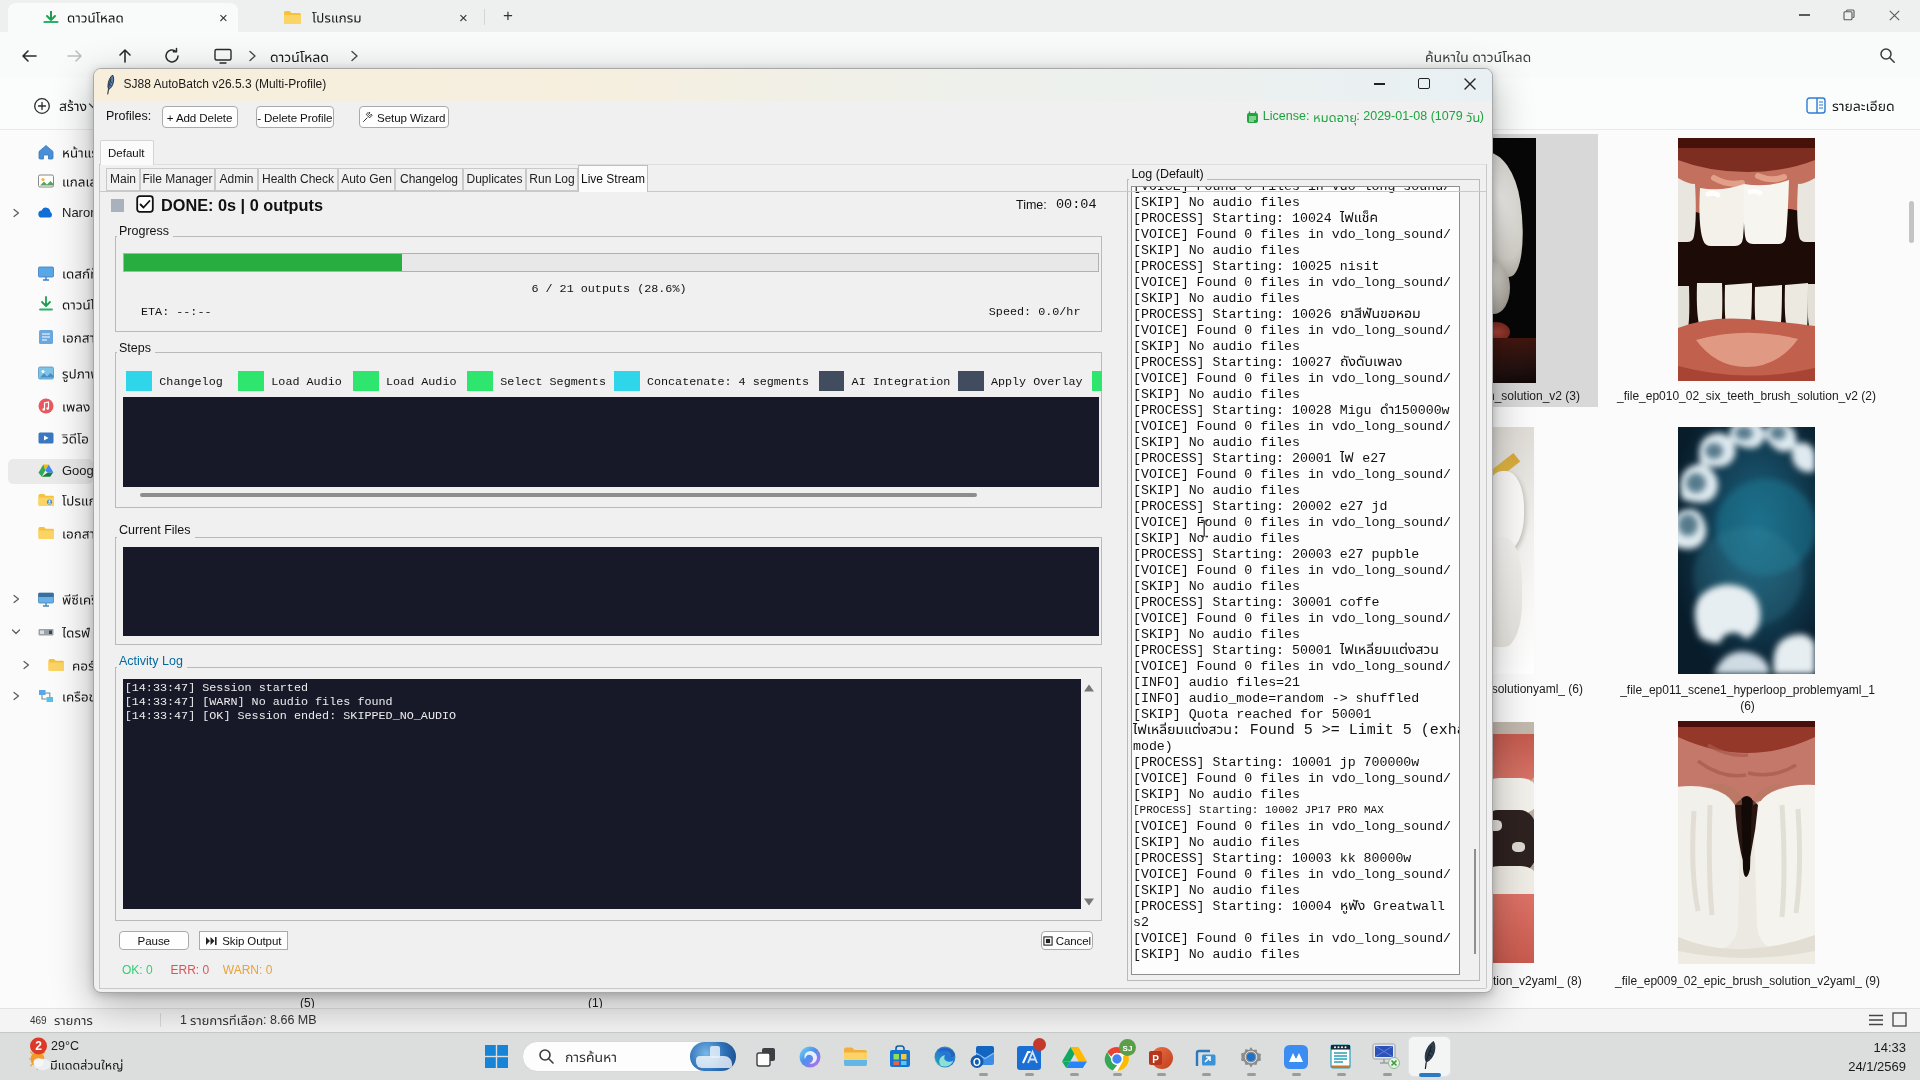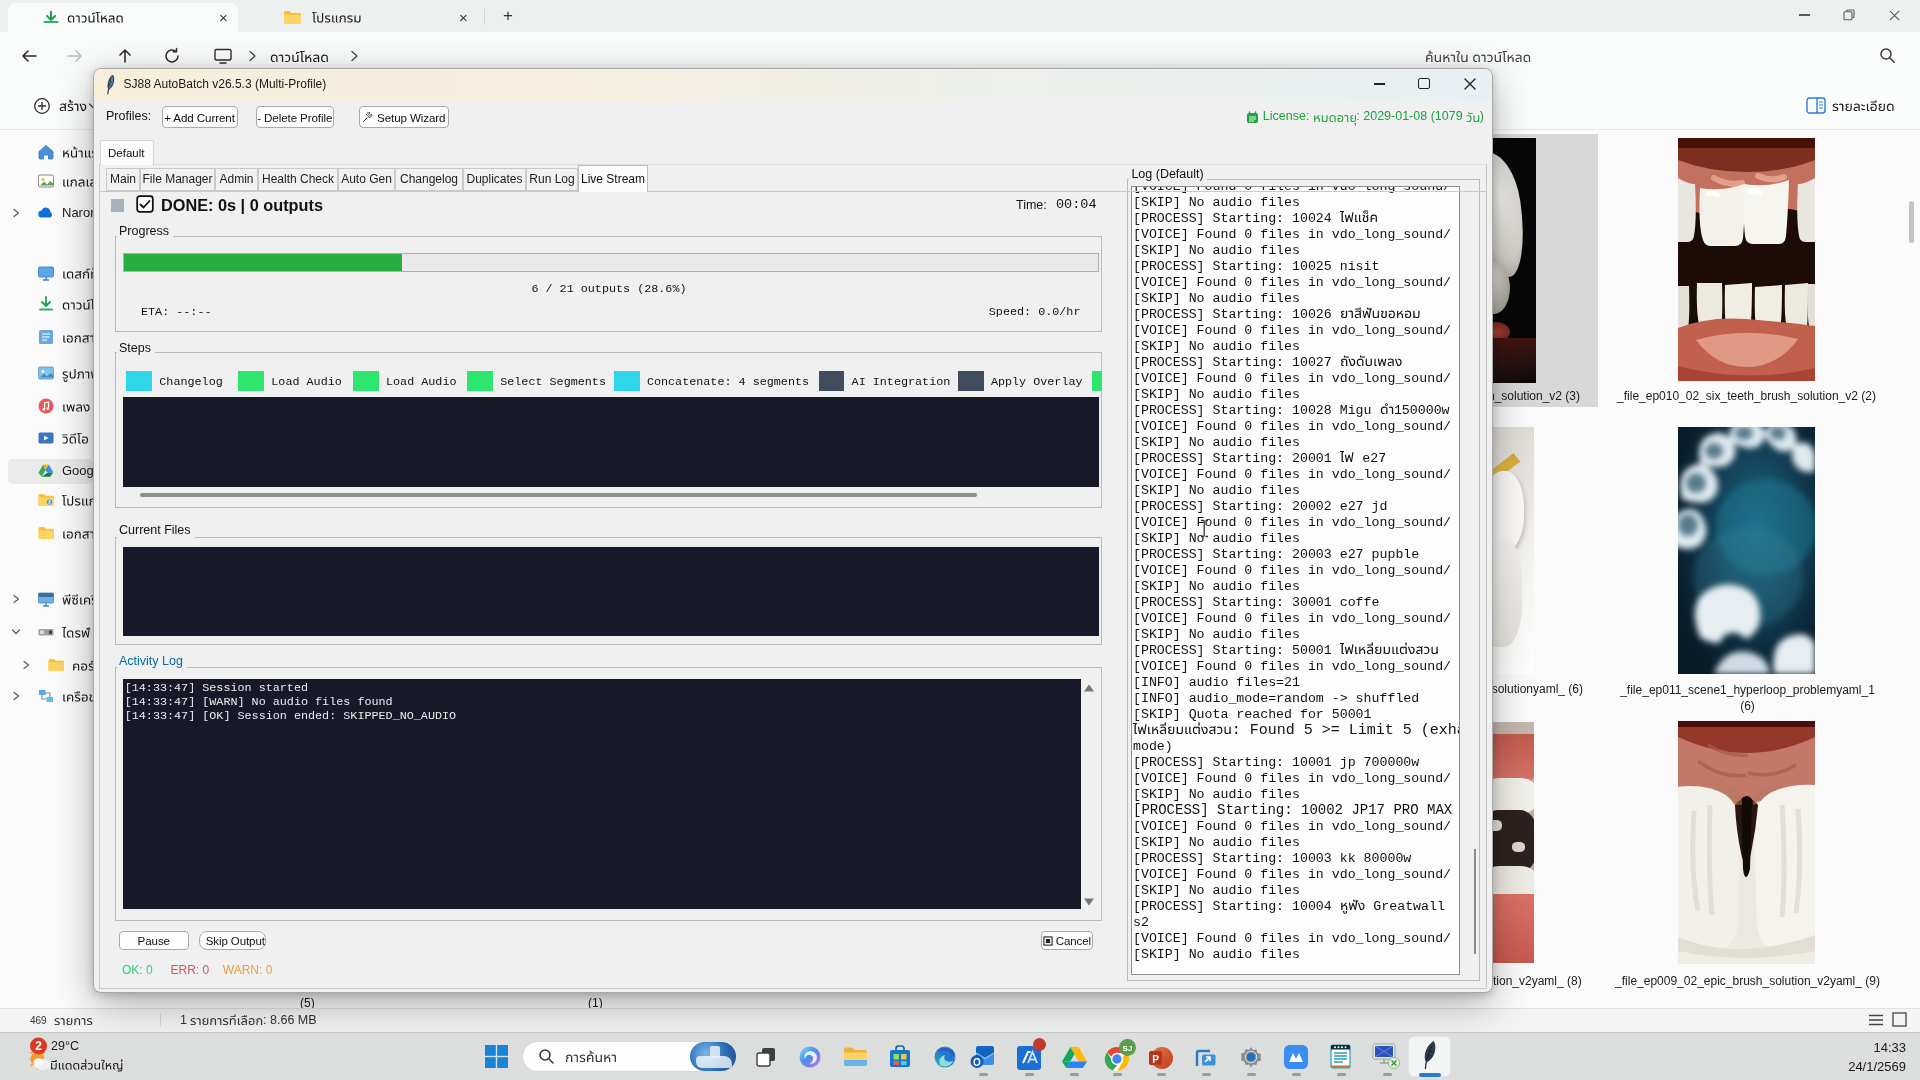--- a/index.html
+++ b/index.html
@@ -352,21 +352,21 @@
 <path d="M6 4.5L3.6 13.5M5.3 7.5l1.6 1.2M4.5 10.5l1.7 1.3" stroke="#16222e" stroke-width=".7" fill="none"></path>
 <path d="M3.4 15.5L2.8 20" stroke="#16222e" stroke-width="1" stroke-linecap="round"></path>
   </svg>
 <div class="t" style="left:123.5px;top:77.6px;font-size:12.00px;line-height:13.41px;color:#1a1a1a">SJ88 AutoBatch v26.5.3 (Multi-Profile)</div>
 <div class="abs" style="left:1374px;top:83px;width:11px;height:1.7px;background:#222"></div>
 <div class="abs" style="left:1417.5px;top:78px;width:12px;height:10.5px;border:1.5px solid #222;border-radius:2px"></div>
 <svg class="abs" style="left:1464px;top:77.5px" width="12" height="12" viewBox="0 0 12 12">
     <path d="M1 1l10 10M11 1L1 11" stroke="#222" stroke-width="1.4" stroke-linecap="round"></path>
   </svg>
 <div class="t" style="left:106.0px;top:110.2px;font-size:12.50px;line-height:13.96px;color:#111">Profiles:</div>
-<div class="abs" style="left:161.5px;top:106.0px;width:76.0px;height:22.0px;background:#fefefe;border:1px solid #aaaaaa;border-radius:4px;display:flex;align-items:center;justify-content:center;font-size:11.6px;color:#111;white-space:nowrap;letter-spacing:-0.1px">+ Add Current</div>
+<div class="abs" style="left:161.5px;top:106.0px;width:76.0px;height:22.0px;background:#fefefe;border:1px solid #aaaaaa;border-radius:4px;display:flex;align-items:center;justify-content:center;font-size:11.6px;color:#111;white-space:nowrap;letter-spacing:-0.1px">+ Add Delete</div>
 <div class="abs" style="left:256.0px;top:106.0px;width:77.5px;height:22.0px;background:#fefefe;border:1px solid #aaaaaa;border-radius:4px;display:flex;align-items:center;justify-content:center;font-size:11.6px;color:#111;white-space:nowrap;letter-spacing:-0.1px">- Delete Profile</div>
 <div class="abs" style="left:358.5px;top:106.0px;width:90.5px;height:22.0px;background:#fefefe;border:1px solid #aaaaaa;border-radius:4px;display:flex;align-items:center;justify-content:center;font-size:11.6px;color:#111;white-space:nowrap;letter-spacing:-0.1px"><svg style="margin-right:4px" width="11" height="11" viewBox="0 0 11 11">
       <path d="M1.2 9.8l4.2-4.2M5.2 3.4l2.4 2.4 2.6-2.6-1-1-1.5 1.5-1.3-1.3 1.5-1.5-1.1-1.1-2.6 2.6z" stroke="#333" stroke-width="1" fill="none"></path>
     </svg>Setup Wizard</div>
 <div class="t" style="left:1262.8px;top:110.2px;font-size:12.50px;line-height:13.96px;color:#1da33e">License:&nbsp;</div>
 <svg class="abs" style="left:1312.8px;top:108.5px;overflow:visible" width="43.0" height="18.8">
     <path transform="translate(0,13.0)" d="M1.2 -0.0L1.2 -6.7L2.3 -6.7L2.3 -3.8L2.4 -3.8L5.3 -6.7L6.7 -6.7L6.7 -6.7L2.3 -2.5L2.3 -0.0L1.2 -0.0ZM5.6 -0.0L5.6 -2.4Q5.6 -3.1 5.1 -3.5Q4.6 -3.9 3.6 -3.9L4.2 -4.7Q5.1 -4.7 5.6 -4.4Q6.2 -4.1 6.4 -3.6Q6.7 -3.1 6.7 -2.4L6.7 -0.0L5.6 -0.0ZM12.1 0.1Q11.3 0.1 10.7 -0.2Q10.1 -0.5 9.9 -1.1L9.8 -1.1L9.7 -0.0L8.8 -0.0L8.8 -6.7L9.9 -6.7L9.9 -2.9Q9.9 -2.3 10.2 -1.8Q10.4 -1.4 10.8 -1.1Q11.3 -0.9 11.9 -0.9Q12.6 -0.9 13.0 -1.2Q13.4 -1.6 13.4 -2.3L13.4 -6.7L14.6 -6.7L14.6 -2.2Q14.6 -1.4 14.3 -0.9Q14.0 -0.4 13.4 -0.1Q12.9 0.1 12.1 0.1ZM19.1 0.1Q18.1 0.1 17.5 -0.3Q16.9 -0.8 16.6 -1.6Q16.4 -2.4 16.4 -3.3Q16.4 -4.4 16.6 -5.0Q16.8 -5.7 17.3 -6.1Q17.7 -6.5 18.3 -6.7Q18.9 -6.9 19.6 -6.9Q20.6 -6.9 21.3 -6.6Q21.9 -6.3 22.3 -5.7Q22.6 -5.2 22.6 -4.5L22.6 -0.0L21.4 -0.0L21.4 -4.4Q21.4 -5.1 21.0 -5.5Q20.6 -5.9 19.6 -5.9Q19.0 -5.9 18.6 -5.7Q18.1 -5.5 17.8 -4.9Q17.6 -4.4 17.6 -3.3Q17.6 -2.6 17.7 -2.0Q17.8 -1.5 18.2 -1.2Q18.6 -0.8 19.3 -0.8Q19.5 -0.8 19.6 -0.9Q19.8 -0.9 20.0 -0.9L20.1 -0.0Q19.9 0.1 19.6 0.1Q19.3 0.1 19.1 0.1ZM27.2 0.1Q25.8 0.1 25.1 -0.6Q24.4 -1.3 24.4 -2.7Q24.4 -3.0 24.4 -3.3Q24.4 -3.6 24.5 -3.9L27.2 -3.9L27.2 -3.0L25.6 -3.0L25.6 -2.7Q25.6 -1.6 26.0 -1.2Q26.4 -0.8 27.2 -0.8Q27.8 -0.8 28.2 -1.0Q28.6 -1.2 28.8 -1.8Q29.1 -2.3 29.1 -3.3Q29.1 -4.2 28.9 -4.8Q28.7 -5.3 28.2 -5.6Q27.7 -5.9 26.9 -5.9Q26.5 -5.9 26.1 -5.8Q25.7 -5.8 25.3 -5.6Q25.0 -5.5 24.6 -5.3L24.6 -6.4Q24.9 -6.5 25.3 -6.6Q25.6 -6.7 26.1 -6.8Q26.6 -6.9 27.1 -6.9Q28.2 -6.9 28.9 -6.4Q29.6 -6.0 29.9 -5.2Q30.3 -4.4 30.3 -3.3Q30.3 -1.7 29.6 -0.8Q28.9 0.1 27.2 0.1ZM34.2 -0.0L34.2 -4.7Q34.2 -5.3 33.9 -5.6Q33.6 -5.9 32.9 -5.9Q32.4 -5.9 32.0 -5.8Q31.6 -5.7 31.2 -5.5L31.2 -6.5Q31.5 -6.6 32.0 -6.7Q32.4 -6.9 33.1 -6.9Q33.8 -6.9 34.3 -6.7Q34.8 -6.5 35.0 -6.1Q35.3 -5.6 35.3 -4.9L35.3 -0.0L34.2 -0.0ZM40.2 0.1Q39.1 0.1 38.5 -0.1Q37.8 -0.4 37.6 -0.9Q37.3 -1.3 37.3 -2.0Q37.3 -2.5 37.5 -2.9Q37.6 -3.2 37.9 -3.4Q38.2 -3.5 38.5 -3.6L38.5 -3.6Q38.2 -3.7 37.9 -3.9Q37.6 -4.0 37.4 -4.3Q37.2 -4.7 37.2 -5.1Q37.2 -5.6 37.5 -5.9Q37.7 -6.3 38.1 -6.6Q38.6 -6.8 39.4 -6.8Q39.7 -6.8 40.0 -6.8Q40.4 -6.7 40.5 -6.6L40.3 -5.7Q40.2 -5.8 40.0 -5.8Q39.7 -5.9 39.5 -5.9Q38.9 -5.9 38.7 -5.6Q38.4 -5.4 38.4 -5.0Q38.4 -4.6 38.6 -4.4Q38.9 -4.2 39.2 -4.1Q39.6 -4.0 40.0 -4.0L40.2 -4.0L40.2 -3.2L40.0 -3.2Q39.2 -3.2 38.8 -2.9Q38.5 -2.7 38.5 -2.1Q38.5 -1.7 38.6 -1.5Q38.8 -1.2 39.1 -1.0Q39.5 -0.8 40.2 -0.8Q40.8 -0.8 41.2 -1.0Q41.6 -1.2 41.7 -1.5Q41.9 -1.8 41.9 -2.2L41.9 -6.7L43.0 -6.7L43.0 -2.3Q43.0 -1.0 42.3 -0.5Q41.6 0.1 40.2 0.1ZM41.9 3.4L41.9 2.0Q41.9 1.7 41.6 1.7Q41.5 1.7 41.5 1.7Q41.4 1.7 41.3 1.7L41.2 1.0Q41.4 0.9 41.7 0.9Q41.9 0.8 42.0 0.8Q42.5 0.8 42.7 1.0Q42.9 1.3 42.9 1.6L42.9 3.4L41.9 3.4Z" fill="#1da33e"></path>
   </svg>
 <div class="t" style="left:1356.3px;top:110.2px;font-size:12.50px;line-height:13.96px;color:#1da33e">:&nbsp;2029-01-08&nbsp;(1079&nbsp;</div>
 <svg class="abs" style="left:1466.1px;top:108.5px;overflow:visible" width="13.2" height="18.8">
@@ -441,21 +441,21 @@
 <div class="t mono" style="left:124.7px;top:681.7px;font-size:11.75px;line-height:13.31px;color:#ececec">[14:33:47]&nbsp;Session&nbsp;started</div>
 <div class="t mono" style="left:124.7px;top:695.9px;font-size:11.75px;line-height:13.31px;color:#ececec">[14:33:47]&nbsp;[WARN]&nbsp;No&nbsp;audio&nbsp;files&nbsp;found</div>
 <div class="t mono" style="left:124.7px;top:710.1px;font-size:11.75px;line-height:13.31px;color:#ececec">[14:33:47]&nbsp;[OK]&nbsp;Session&nbsp;ended:&nbsp;SKIPPED_NO_AUDIO</div>
 <svg class="abs" style="left:1083px;top:683px" width="12" height="10" viewBox="0 0 12 10">
     <path d="M6 1.5L11 8.5H1z" fill="#777"></path>
   </svg>
 <svg class="abs" style="left:1083px;top:897px" width="12" height="10" viewBox="0 0 12 10">
     <path d="M6 8.5L1 1.5h10z" fill="#777"></path>
   </svg>
 <div class="abs" style="left:119.0px;top:930.8px;width:69.5px;height:19.5px;background:#fefefe;border:1px solid #aaaaaa;border-radius:4px;display:flex;align-items:center;justify-content:center;font-size:11.6px;color:#111;white-space:nowrap;letter-spacing:-0.1px">Pause</div>
-<div class="abs" style="left:198.8px;top:930.8px;width:67px;height:19.5px;background:#fefefe;border:1px solid #aaaaaa;border-radius:8px;display:flex;align-items:center;justify-content:center;font-size:11.5px;color:#111;white-space:nowrap;letter-spacing:-0.1px"><svg style="margin-right:5px" width="12" height="10" viewBox="0 0 12 10">
+<div class="abs" style="left:198.8px;top:930.8px;width:89.0px;height:19.5px;background:#fefefe;border:1px solid #aaaaaa;border-radius:0;display:flex;align-items:center;justify-content:center;font-size:11.5px;color:#111;white-space:nowrap;letter-spacing:-0.1px"><svg style="margin-right:5px" width="12" height="10" viewBox="0 0 12 10">
       <path d="M1 1l4 4-4 4zM5.5 1l4 4-4 4z" fill="#222"></path>
       <rect x="10" y="1" width="1.6" height="8" fill="#222"></rect>
     </svg>Skip Output</div>
 <div class="abs" style="left:1040.6px;top:930.8px;width:52.6px;height:19.5px;background:#fefefe;border:1px solid #aaaaaa;border-radius:4px;display:flex;align-items:center;justify-content:center;font-size:11.5px;color:#111;white-space:nowrap;letter-spacing:-0.1px"><svg style="margin-right:3px" width="10" height="10" viewBox="0 0 11 11">
       <rect x="1" y="1" width="9" height="9" stroke="#222" stroke-width="1.2" fill="none"></rect>
       <rect x="3.2" y="3.2" width="4.6" height="4.6" fill="#222"></rect>
     </svg>Cancel</div>
 <div class="t" style="left:122.0px;top:963.6px;font-size:12.00px;line-height:13.41px;color:#2fcf75">OK: 0</div>
 <div class="t" style="left:170.5px;top:963.6px;font-size:12.00px;line-height:13.41px;color:#d95555">ERR: 0</div>
 <div class="t" style="left:222.8px;top:963.6px;font-size:12.00px;line-height:13.41px;color:#e8a23b">WARN: 0</div>
@@ -520,21 +520,21 @@
     <div class="t mono" style="left:0.7px;top:503.8px;font-size:13.26px;line-height:15.02px;color:#111">[INFO]&nbsp;audio_mode=random&nbsp;-&gt;&nbsp;shuffled</div>
     <div class="t mono" style="left:0.7px;top:519.8px;font-size:13.26px;line-height:15.02px;color:#111">[SKIP]&nbsp;Quota&nbsp;reached&nbsp;for&nbsp;50001</div>
     <svg class="abs" style="left:0.7px;top:532.8px;overflow:visible" width="97.7" height="20.3">
       <path transform="translate(0,14.0)" d="M1.5 -6.3L1.5 -8.2Q1.5 -9.0 1.8 -9.4Q2.0 -9.8 2.3 -10.0L2.3 -10.0L-0.2 -10.0L0.1 -11.0L4.1 -11.0L4.1 -10.0Q3.6 -10.0 3.2 -9.7Q2.8 -9.4 2.8 -8.5L2.8 -6.3L1.5 -6.3ZM3.1 0.1Q2.7 0.1 2.3 -0.0Q2.0 -0.1 1.8 -0.4Q1.5 -0.7 1.5 -1.3L1.5 -7.2L2.8 -7.2L2.8 -1.4Q2.8 -1.1 2.9 -1.0Q3.1 -0.9 3.4 -0.9Q3.5 -0.9 3.6 -0.9Q3.8 -0.9 3.9 -1.0L4.1 -0.1Q3.8 0.0 3.6 0.1Q3.3 0.1 3.1 0.1ZM6.2 -0.0L4.8 -7.2L6.1 -7.2L6.6 -4.1Q6.6 -4.0 6.7 -3.6Q6.7 -3.2 6.8 -2.7Q6.8 -2.2 6.9 -1.7L7.0 -1.7Q7.0 -2.1 7.1 -2.5Q7.2 -2.9 7.3 -3.3Q7.5 -3.7 7.6 -4.2L8.6 -7.2L9.6 -7.2L10.5 -4.2Q10.7 -3.7 10.8 -3.3Q10.9 -2.9 11.0 -2.5Q11.1 -2.1 11.2 -1.7L11.2 -1.7Q11.3 -2.3 11.3 -2.7Q11.4 -3.2 11.4 -3.5Q11.5 -3.9 11.5 -4.1L12.3 -9.8L13.5 -9.8L12.0 -0.0L10.7 -0.0L9.5 -3.9Q9.4 -4.1 9.3 -4.5Q9.2 -4.9 9.1 -5.5L9.0 -5.5Q9.0 -5.1 8.9 -4.8Q8.8 -4.5 8.8 -4.3Q8.7 -4.1 8.7 -3.9L7.4 -0.0L6.2 -0.0ZM16.7 0.1Q16.3 0.1 15.9 -0.0Q15.6 -0.1 15.4 -0.4Q15.1 -0.7 15.1 -1.3L15.1 -7.2L16.4 -7.2L16.4 -1.4Q16.4 -1.1 16.5 -1.0Q16.7 -0.9 17.0 -0.9Q17.1 -0.9 17.2 -0.9Q17.4 -0.9 17.5 -1.0L17.7 -0.1Q17.4 0.0 17.2 0.1Q16.9 0.1 16.7 0.1ZM19.2 -0.0L19.2 -7.2L20.4 -7.2L20.4 -4.1L20.5 -4.1L23.7 -7.2L25.1 -7.2L25.1 -7.2L20.4 -2.7L20.4 -0.0L19.2 -0.0ZM23.9 -0.0L23.9 -2.5Q23.9 -3.3 23.4 -3.7Q22.9 -4.2 21.8 -4.2L22.5 -5.1Q23.4 -5.1 24.0 -4.8Q24.6 -4.5 24.9 -3.9Q25.2 -3.4 25.2 -2.6L25.2 -0.0L23.9 -0.0ZM31.8 -0.0L31.8 -4.8Q31.8 -5.6 31.4 -6.0Q31.0 -6.4 30.0 -6.4Q29.5 -6.4 29.1 -6.3Q28.6 -6.2 28.2 -6.0Q27.8 -5.9 27.4 -5.7L27.4 -6.8Q27.8 -7.0 28.5 -7.2Q29.2 -7.4 30.1 -7.4Q30.8 -7.4 31.4 -7.2Q31.9 -7.1 32.3 -6.8Q32.6 -6.5 32.8 -6.0Q33.0 -5.5 33.0 -4.9L33.0 -0.0L31.8 -0.0ZM29.4 0.1Q28.1 0.1 27.5 -0.4Q26.8 -0.9 26.8 -1.9Q26.8 -3.0 27.7 -3.6Q28.5 -4.2 30.4 -4.3L32.0 -4.4L32.0 -3.4L30.6 -3.3Q29.2 -3.2 28.6 -2.9Q28.1 -2.6 28.1 -2.0Q28.1 -1.4 28.5 -1.1Q28.9 -0.9 29.6 -0.9Q29.8 -0.9 30.0 -0.9Q30.2 -0.9 30.4 -1.0L30.6 -0.1Q30.4 0.0 30.0 0.1Q29.7 0.1 29.4 0.1ZM26.9 -8.5L26.9 -9.0L28.0 -9.5L32.9 -9.5L32.9 -8.5L26.9 -8.5ZM31.7 -9.0L31.7 -10.6L32.9 -10.6L32.9 -9.0L31.7 -9.0ZM31.7 -8.5L31.7 -11.4L32.9 -11.4L32.9 -8.5L31.7 -8.5ZM38.2 0.1Q37.1 0.1 36.4 -0.2Q35.7 -0.4 35.4 -0.9Q35.1 -1.4 35.1 -2.1Q35.1 -2.7 35.3 -3.1Q35.5 -3.4 35.8 -3.6Q36.1 -3.8 36.4 -3.9L36.4 -3.9Q36.1 -4.0 35.8 -4.2Q35.5 -4.4 35.3 -4.7Q35.1 -5.0 35.1 -5.5Q35.1 -6.0 35.3 -6.4Q35.5 -6.8 36.0 -7.1Q36.6 -7.3 37.4 -7.3Q37.7 -7.3 38.1 -7.3Q38.4 -7.2 38.6 -7.1L38.4 -6.2Q38.3 -6.2 38.0 -6.3Q37.8 -6.3 37.5 -6.3Q36.9 -6.3 36.6 -6.1Q36.4 -5.8 36.4 -5.4Q36.4 -5.0 36.6 -4.7Q36.8 -4.5 37.2 -4.4Q37.6 -4.3 38.0 -4.3L38.3 -4.3L38.3 -3.4L38.0 -3.4Q37.2 -3.4 36.8 -3.2Q36.4 -2.9 36.4 -2.2Q36.4 -1.9 36.6 -1.6Q36.7 -1.2 37.1 -1.1Q37.5 -0.9 38.2 -0.9Q38.9 -0.9 39.3 -1.1Q39.7 -1.2 39.9 -1.6Q40.1 -1.9 40.1 -2.4L40.1 -7.2L41.3 -7.2L41.3 -2.5Q41.3 -1.1 40.6 -0.5Q39.8 0.1 38.2 0.1ZM47.3 0.1Q46.4 0.1 45.7 -0.2Q45.1 -0.5 44.9 -1.1L44.8 -1.1L44.7 -0.0L43.7 -0.0L43.7 -7.2L45.0 -7.2L45.0 -3.1Q45.0 -2.4 45.2 -1.9Q45.4 -1.5 45.9 -1.2Q46.4 -0.9 47.0 -0.9Q47.9 -0.9 48.3 -1.3Q48.7 -1.7 48.7 -2.5L48.7 -7.2L49.9 -7.2L49.9 -2.4Q49.9 -1.5 49.6 -1.0Q49.3 -0.4 48.7 -0.1Q48.1 0.1 47.3 0.1ZM53.9 0.1Q53.5 0.1 53.2 -0.0Q52.8 -0.1 52.6 -0.4Q52.4 -0.7 52.4 -1.3L52.4 -7.2L53.6 -7.2L53.6 -1.4Q53.6 -1.1 53.8 -1.0Q53.9 -0.9 54.2 -0.9Q54.4 -0.9 54.5 -0.9Q54.6 -0.9 54.8 -1.0L54.9 -0.1Q54.7 0.0 54.4 0.1Q54.2 0.1 53.9 0.1ZM57.7 0.1Q57.4 0.1 57.0 -0.0Q56.7 -0.1 56.4 -0.4Q56.2 -0.7 56.2 -1.3L56.2 -7.2L57.5 -7.2L57.5 -1.4Q57.5 -1.1 57.6 -1.0Q57.7 -0.9 58.1 -0.9Q58.2 -0.9 58.3 -0.9Q58.5 -0.9 58.6 -1.0L58.8 -0.1Q58.5 0.0 58.2 0.1Q58.0 0.1 57.7 0.1ZM62.9 0.1Q61.7 0.1 61.0 -0.4Q60.4 -0.9 60.1 -1.8Q59.9 -2.6 59.9 -3.8Q59.9 -5.1 60.1 -5.9Q60.4 -6.7 60.9 -7.0Q61.4 -7.4 62.1 -7.4Q62.6 -7.4 63.0 -7.2Q63.3 -7.0 63.5 -6.7L63.5 -6.7Q63.7 -7.1 64.0 -7.2Q64.4 -7.4 64.9 -7.4Q65.8 -7.4 66.3 -6.9Q66.8 -6.5 66.8 -5.5L66.8 -0.0L65.5 -0.0L65.5 -5.5Q65.5 -6.0 65.3 -6.2Q65.1 -6.3 64.7 -6.3Q64.3 -6.3 64.1 -6.2Q63.9 -6.0 63.9 -5.6L63.1 -5.6Q63.0 -6.0 62.8 -6.2Q62.6 -6.3 62.3 -6.3Q61.7 -6.3 61.4 -5.7Q61.1 -5.1 61.1 -3.8Q61.1 -2.9 61.3 -2.2Q61.4 -1.6 61.8 -1.2Q62.2 -0.9 63.0 -0.9Q63.3 -0.9 63.5 -0.9Q63.7 -0.9 63.8 -1.0L64.0 -0.0Q63.7 0.1 63.4 0.1Q63.2 0.1 62.9 0.1ZM65.4 -8.5L65.4 -11.4L66.7 -11.4L66.7 -8.5L65.4 -8.5ZM70.3 -0.0L67.9 -7.2L69.2 -7.2L71.2 -1.1L71.4 -1.1Q71.8 -1.1 72.1 -1.2Q72.4 -1.4 72.6 -1.6Q73.0 -2.0 73.2 -2.7Q73.4 -3.3 73.4 -4.0Q73.4 -5.1 72.9 -5.7Q72.4 -6.3 71.5 -6.3Q71.3 -6.3 71.1 -6.2Q70.9 -6.2 70.8 -6.2L70.5 -7.2Q70.8 -7.3 71.1 -7.3Q71.3 -7.3 71.5 -7.3Q72.2 -7.3 72.8 -7.1Q73.3 -6.9 73.7 -6.6Q74.2 -6.1 74.4 -5.4Q74.7 -4.8 74.7 -3.9Q74.7 -2.9 74.3 -2.1Q74.0 -1.3 73.5 -0.8Q73.1 -0.4 72.5 -0.2Q71.9 -0.0 71.0 -0.0L70.3 -0.0ZM81.1 -0.0L81.1 -4.8Q81.1 -5.6 80.6 -6.0Q80.2 -6.4 79.3 -6.4Q78.6 -6.4 77.9 -6.2Q77.3 -6.0 76.7 -5.7L76.7 -6.8Q77.1 -7.0 77.8 -7.2Q78.5 -7.4 79.4 -7.4Q80.1 -7.4 80.6 -7.2Q81.2 -7.1 81.4 -6.6Q81.9 -6.4 82.1 -6.0Q82.3 -5.5 82.3 -4.9L82.3 -0.0L81.1 -0.0ZM78.7 0.1Q77.4 0.1 76.8 -0.4Q76.1 -0.9 76.1 -1.9Q76.1 -3.0 77.0 -3.6Q77.8 -4.2 79.7 -4.3L81.3 -4.4L81.3 -3.4L79.9 -3.3Q78.5 -3.2 77.9 -2.9Q77.4 -2.6 77.4 -2.0Q77.4 -1.4 77.8 -1.1Q78.2 -0.9 78.9 -0.9Q79.1 -0.9 79.3 -0.9Q79.5 -0.9 79.7 -1.0L79.9 -0.1Q79.6 0.0 79.3 0.1Q79.0 0.1 78.7 0.1ZM81.4 -6.2L80.7 -6.8Q81.0 -6.9 81.4 -7.1Q81.7 -7.3 81.7 -7.7L82.9 -7.7Q82.9 -7.3 82.7 -7.0Q82.5 -6.7 82.2 -6.5Q81.8 -6.3 81.4 -6.2ZM86.1 0.1Q85.6 0.1 85.1 0.0Q84.5 -0.1 84.0 -0.4L84.4 -1.3Q84.7 -1.1 85.1 -1.0Q85.5 -0.9 86.0 -0.9Q87.0 -0.9 87.6 -1.6Q88.2 -2.3 88.2 -3.7Q88.2 -5.0 87.6 -5.7Q87.0 -6.3 85.7 -6.3Q85.3 -6.3 84.8 -6.2Q84.4 -6.2 84.0 -6.0L84.0 -7.0Q84.4 -7.2 84.9 -7.3Q85.4 -7.4 85.9 -7.4Q87.1 -7.4 87.9 -6.9Q88.7 -6.5 89.1 -5.6Q89.4 -4.8 89.4 -3.7Q89.4 -1.9 88.6 -0.9Q87.8 0.1 86.1 0.1ZM94.1 0.1Q93.3 0.1 92.7 -0.1Q92.1 -0.4 91.8 -1.0Q91.5 -1.5 91.5 -2.4L91.5 -7.2L92.7 -7.2L92.7 -2.5Q92.7 -1.7 93.1 -1.3Q93.6 -0.9 94.4 -0.9Q95.4 -0.9 95.9 -1.5Q96.4 -2.1 96.4 -3.1L96.4 -7.2L97.7 -7.2L97.7 -0.0L96.6 -0.0L96.6 -1.1L96.5 -1.1Q96.3 -0.5 95.6 -0.2Q95.0 0.1 94.1 0.1Z" fill="#111"></path>
     </svg>
     <div class="t mono" style="left:99.4px;top:535.8px;font-size:15px;line-height:15.02px;color:#111">:&nbsp;Found&nbsp;5&nbsp;&gt;=&nbsp;Limit&nbsp;5&nbsp;(exhaust</div>
     <div class="t mono" style="left:0.7px;top:551.8px;font-size:13.26px;line-height:15.02px;color:#111">mode)</div>
     <div class="t mono" style="left:0.7px;top:567.8px;font-size:13.26px;line-height:15.02px;color:#111">[PROCESS]&nbsp;Starting:&nbsp;10001&nbsp;jp&nbsp;700000w</div>
     <div class="t mono" style="left:0.7px;top:583.8px;font-size:13.26px;line-height:15.02px;color:#111">[VOICE]&nbsp;Found&nbsp;0&nbsp;files&nbsp;in&nbsp;vdo_long_sound/</div>
     <div class="t mono" style="left:0.7px;top:599.8px;font-size:13.26px;line-height:15.02px;color:#111">[SKIP]&nbsp;No&nbsp;audio&nbsp;files</div>
-    <div class="t mono" style="left:0.7px;top:615.8px;font-size:14px;line-height:15.02px;color:#111">[PROCESS]&nbsp;Starting:&nbsp;10002&nbsp;JP17&nbsp;PRO&nbsp;MAX</div>
+    <div class="t mono" style="left:0.7px;top:615.8px;font-size:11px;line-height:15.02px;color:#111">[PROCESS]&nbsp;Starting:&nbsp;10002&nbsp;JP17&nbsp;PRO&nbsp;MAX</div>
     <div class="t mono" style="left:0.7px;top:631.8px;font-size:13.26px;line-height:15.02px;color:#111">[VOICE]&nbsp;Found&nbsp;0&nbsp;files&nbsp;in&nbsp;vdo_long_sound/</div>
     <div class="t mono" style="left:0.7px;top:647.8px;font-size:13.26px;line-height:15.02px;color:#111">[SKIP]&nbsp;No&nbsp;audio&nbsp;files</div>
     <div class="t mono" style="left:0.7px;top:663.8px;font-size:13.26px;line-height:15.02px;color:#111">[PROCESS]&nbsp;Starting:&nbsp;10003&nbsp;kk&nbsp;80000w</div>
     <div class="t mono" style="left:0.7px;top:679.8px;font-size:13.26px;line-height:15.02px;color:#111">[VOICE]&nbsp;Found&nbsp;0&nbsp;files&nbsp;in&nbsp;vdo_long_sound/</div>
     <div class="t mono" style="left:0.7px;top:695.8px;font-size:13.26px;line-height:15.02px;color:#111">[SKIP]&nbsp;No&nbsp;audio&nbsp;files</div>
     <div class="t mono" style="left:0.7px;top:711.8px;font-size:13.26px;line-height:15.02px;color:#111">[PROCESS]&nbsp;Starting:&nbsp;10004&nbsp;</div>
     <svg class="abs" style="left:207.6px;top:708.8px;overflow:visible" width="24.5" height="20.3">
       <path transform="translate(0,14.0)" d="M1.2 -0.0L1.2 -7.2L2.5 -7.2L2.5 -4.1L2.5 -4.1L5.7 -7.2L7.2 -7.2L7.2 -7.2L2.5 -2.7L2.5 -0.0L1.2 -0.0ZM6.0 -0.0L6.0 -2.5Q6.0 -3.3 5.5 -3.7Q5.0 -4.2 3.8 -4.2L4.6 -5.1Q5.4 -5.1 6.0 -4.8Q6.6 -4.5 6.9 -3.9Q7.3 -3.4 7.3 -2.6L7.3 -0.0L6.0 -0.0ZM5.2 3.7Q4.3 3.7 3.8 3.4Q3.3 3.0 3.3 2.3L3.3 2.1Q3.3 1.9 3.2 1.8Q3.1 1.8 2.9 1.8L2.8 1.0Q3.0 0.9 3.2 0.9Q3.4 0.9 3.5 0.9Q4.0 0.9 4.2 1.1Q4.4 1.3 4.4 1.8L4.4 2.2Q4.4 2.5 4.6 2.7Q4.7 2.9 5.1 2.9Q5.6 2.9 5.7 2.7Q5.9 2.5 5.9 2.2L5.9 0.9L7.0 0.9L7.0 2.3Q7.0 3.0 6.5 3.3Q6.0 3.7 5.2 3.7ZM10.1 -0.0L8.8 -7.2L10.1 -7.2L10.6 -4.1Q10.6 -4.0 10.6 -3.6Q10.7 -3.2 10.7 -2.7Q10.8 -2.2 10.8 -1.7L10.9 -1.7Q11.0 -2.1 11.1 -2.5Q11.2 -2.9 11.3 -3.3Q11.4 -3.7 11.6 -4.2L12.5 -7.2L13.5 -7.2L14.5 -4.2Q14.6 -3.7 14.7 -3.3Q14.9 -2.9 15.0 -2.5Q15.0 -2.1 15.1 -1.7L15.2 -1.7Q15.2 -2.3 15.3 -2.7Q15.3 -3.2 15.4 -3.5Q15.4 -3.9 15.4 -4.1L16.2 -9.8L17.5 -9.8L15.9 -0.0L14.7 -0.0L13.4 -3.9Q13.3 -4.1 13.2 -4.5Q13.2 -4.9 13.1 -5.5L13.0 -5.5Q12.9 -5.1 12.9 -4.8Q12.8 -4.5 12.7 -4.3Q12.7 -4.1 12.6 -3.9L11.3 -0.0L10.1 -0.0ZM14.7 -8.5Q14.2 -8.5 13.8 -8.6Q13.5 -8.8 13.3 -9.1Q13.1 -9.3 13.1 -9.6Q13.1 -9.8 13.2 -10.1Q13.3 -10.3 13.4 -10.5L14.4 -10.3Q14.4 -10.2 14.4 -10.1Q14.3 -10.0 14.3 -9.9Q14.3 -9.7 14.4 -9.6Q14.5 -9.4 14.8 -9.4L18.4 -9.4L18.4 -8.5L14.7 -8.5ZM20.2 -0.0L17.8 -7.2L19.0 -7.2L21.1 -1.1L21.3 -1.1Q21.6 -1.1 21.9 -1.2Q22.2 -1.4 22.5 -1.6Q22.9 -2.0 23.1 -2.7Q23.3 -3.3 23.3 -4.0Q23.3 -5.1 22.8 -5.7Q22.2 -6.3 21.3 -6.3Q21.1 -6.3 21.0 -6.2Q20.8 -6.2 20.7 -6.2L20.4 -7.2Q20.6 -7.3 20.9 -7.3Q21.2 -7.3 21.4 -7.3Q22.1 -7.3 22.6 -7.1Q23.2 -6.9 23.6 -6.6Q24.1 -6.1 24.3 -5.4Q24.5 -4.8 24.5 -3.9Q24.5 -2.9 24.2 -2.1Q23.9 -1.3 23.4 -0.8Q22.9 -0.4 22.4 -0.2Q21.8 -0.0 20.9 -0.0L20.2 -0.0Z" fill="#111"></path>
     </svg>
     <div class="t mono" style="left:233.1px;top:711.8px;font-size:13.26px;line-height:15.02px;color:#111">&nbsp;Greatwall</div>

